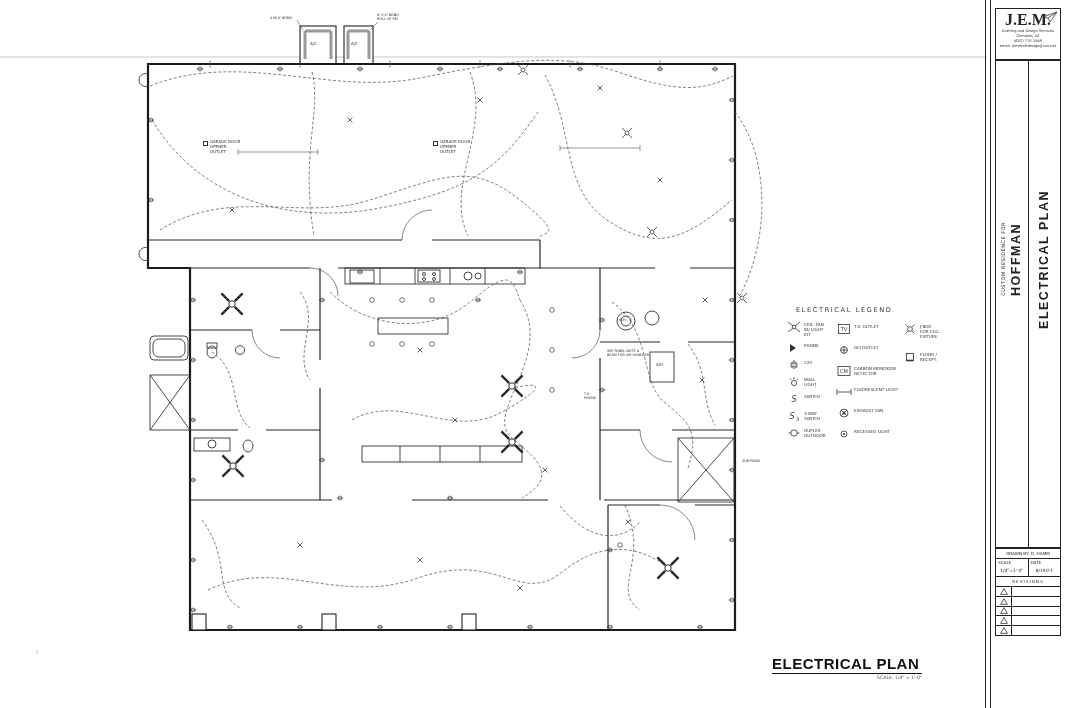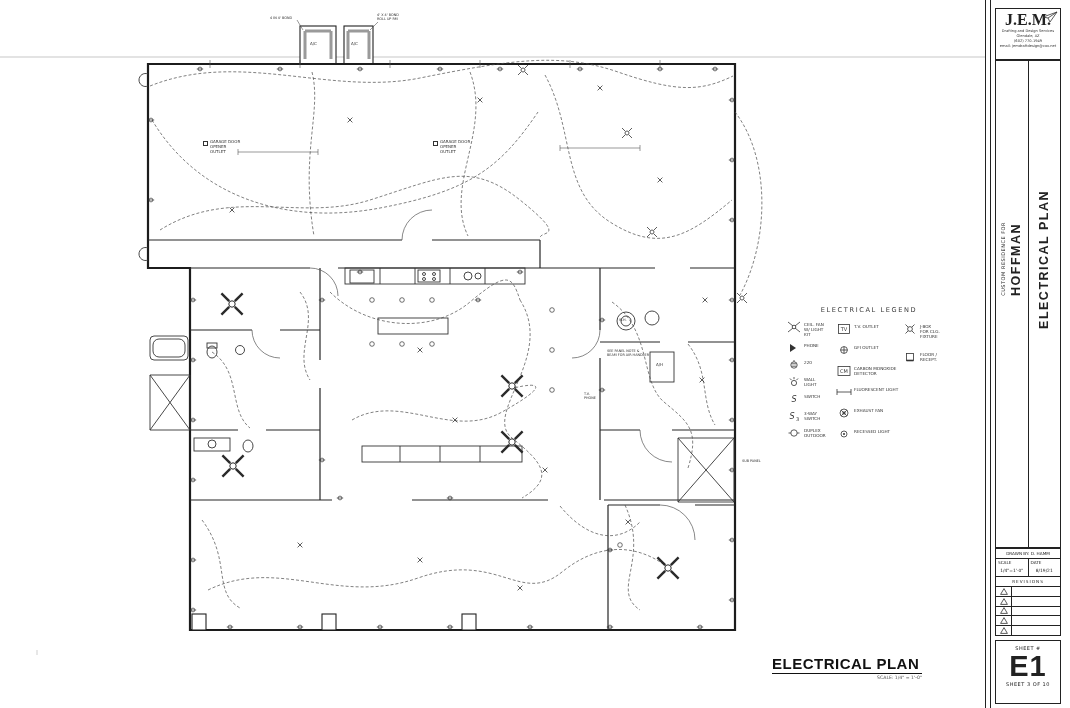--- a/index.html
+++ b/index.html
@@ -5,21 +5,21 @@
   html,body{margin:0;padding:0;background:#e8e8e8;}
   #sheet{position:relative;width:1070px;height:708px;background:#ffffff;overflow:hidden;
          font-family:"DejaVu Sans",sans-serif;color:#222;}
   svg{display:block;}
   .lbl{position:absolute;font-size:4px;line-height:1.2;color:#333;white-space:pre-line;
        display:flex;gap:2px;align-items:flex-start;}
   .lbl .sq{width:3px;height:3px;border:0.7px solid #333;margin-top:1px;flex:none;}
   .tiny{font-size:3.4px;}
   
   #legend{position:absolute;left:786px;top:306px;width:156px;}
-  #legend h4{margin:0 0 7px 10px;font-size:6.6px;font-weight:500;letter-spacing:1.6px;color:#3a3a3a;text-align:center;}
+  #legend h4{margin:0 0 7px 10px;font-size:6.6px;font-weight:500;letter-spacing:1.6px;color:#3a3a3a;}
   .leg-cols{display:flex;align-items:flex-start;}
   .leg-col{display:flex;flex-direction:column;gap:5px;}
   .leg-col.c1{width:50px;}
   .leg-col.c2{width:66px;gap:9px;padding-top:2px;}
   .leg-col.c3{width:40px;gap:12px;padding-top:2px;}
   .leg-item{display:flex;gap:2px;align-items:flex-start;}
   .leg-item .lab{font-size:4.2px;line-height:1.15;color:#333;white-space:pre-line;padding-top:2px;}
   .leg-item .ico{flex:none;}
   
   #planTitle{position:absolute;left:772px;top:655px;width:150px;}
@@ -718,19 +718,14 @@
             <div class="tri">
               <svg width="8" height="7" viewBox="0 0 8 7">
                 <polygon points="4,0.6 7.4,6.4 0.6,6.4" fill="none" stroke="#333" stroke-width="0.8"></polygon>
               </svg>
             </div>
             <div style="flex:1"></div>
           </div>
         </div>
     </div>
 
-    <div class="tbbox" id="sheetBox">
-      <div class="lab">SHEET #</div>
-      <div class="num">E1</div>
-      <div class="of">SHEET 3  OF 10</div>
-    </div>
   </div>
 </div>
 
 </body></html>

